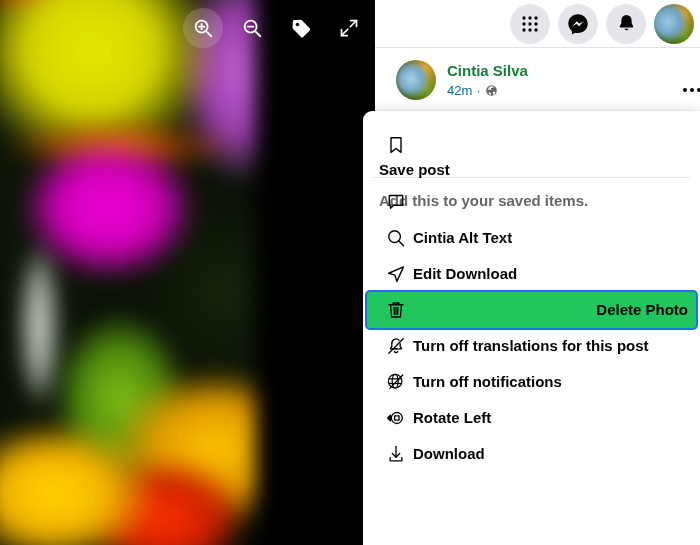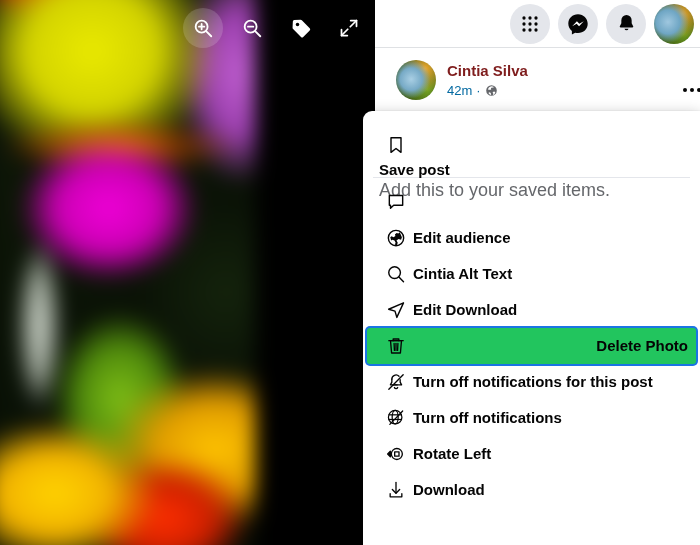--- a/index.html
+++ b/index.html
@@ -78,21 +78,21 @@
     width: 40px; height: 40px; border-radius: 50%; flex: 0 0 auto; overflow: hidden;
     background-color: #2d3d14;
     background-image:
       radial-gradient(circle at 38% 48%, #a9cfe4 0%, #77aac6 34%, rgba(60,100,120,0) 60%),
       radial-gradient(circle at 72% 22%, #f2ac2e 0%, rgba(180,110,10,0) 55%),
       radial-gradient(circle at 78% 74%, #74a424 0%, rgba(50,80,10,0) 60%),
       radial-gradient(circle at 18% 82%, #3c5a12 0%, rgba(25,40,6,0) 64%),
       linear-gradient(150deg, #44611b, #1e2e0b);
   }
   .post-meta { margin-left: 11px; }
-  .post-name { font-size: 15px; font-weight: bold; color: #7f1d1d; line-height: 19px; }
+  .post-name { font-size: 15px; font-weight: bold; color: #15803d; line-height: 19px; }
   .post-sub { font-size: 13px; color: #0369a1; line-height: 17px; display: flex; align-items: center; gap: 4px; margin-top: 2px; }
   .more-dots {
     position: absolute; right: -9px; top: 24px; width: 34px; height: 34px;
     border-radius: 50%; display: flex; align-items: center; justify-content: center; gap: 3px;
   }
   .more-dots i { width: 4px; height: 4px; border-radius: 50%; background: #050505; display: block; }
 
   
   .menu {
     position: absolute; left: -12px; top: 111px; width: 337px; min-height: 434px;
@@ -101,21 +101,21 @@
     padding: 8px 0 6px 0;
   }
   .mi {
     position: relative; display: flex; align-items: center;
     height: 36px; padding: 0 8px 0 12px; margin: 0 4px; border-radius: 6px;
   }
   .mi.tall { height: 52px; align-items: flex-start; padding-top: 7px; flex-direction: column; }
   .mi-ico { width: 34px; flex: 0 0 34px; display: flex; align-items: center; justify-content: center; }
   .mi.tall .mi-ico { padding-top: 3px; }
   .mi-txt { font-size: 15px; color: #050505; font-weight: bold; line-height: 20px; }
-  .mi-sub { font-size: 18px; color: #65676b; font-weight: normal; line-height: 17px; margin-top: 2px; }
+  .mi-sub { font-size: 15px; color: #65676b; font-weight: bold; line-height: 17px; margin-top: 12px; }
   .mi.selected { background: #22c55e; box-shadow: 0 0 0 2px #1b74e4; border-radius: 3px; justify-content: space-between; }
   .divider { height: 1px; background: #e4e6eb; margin: 6px 10px; }
   svg { display: block; }
 </style>
 </head>
 <body>
 
 <div id="root">
 
   <div class="viewer">
@@ -223,29 +223,20 @@
       <div class="divider"></div>
 
       <div class="mi">
         <div class="mi-ico">
           <svg width="20" height="20" viewBox="0 0 24 24" fill="none" stroke="#050505" stroke-width="1.7" stroke-linejoin="round">
             <path d="M4 4.2h16v11.6H9.2L5.4 19.4v-3.6H4z"></path>
           </svg>
         </div>
       </div>
 
-      <div class="mi">
-        <div class="mi-ico">
-          <svg width="20" height="20" viewBox="0 0 24 24">
-            <circle cx="12" cy="12" r="9.2" fill="none" stroke="#050505" stroke-width="1.7"></circle>
-            <path d="M16.5 5.1l-1.6 1.6-2.2-.6-2 1.6.6 2-2.3 1.3-2.3-1-1.6 1.2 1.1 3.9 1.5-1.1 2.5 1 1.3 2.5-.8 2.6 2.4.5 1-2.9-1.5-2.6 2.4-2 3.1.9 1-2.9z" fill="#050505"></path>
-          </svg>
-        </div>
-        <div class="mi-txt">Edit audience</div>
-      </div>
 
       <div class="mi">
         <div class="mi-ico">
           <svg width="20" height="20" viewBox="0 0 24 24" fill="none" stroke="#050505" stroke-width="1.7" stroke-linecap="round">
             <circle cx="10.3" cy="10.3" r="7"></circle>
               <line x1="15.5" y1="15.5" x2="21" y2="21.3"></line>
           </svg>
         </div>
         <div class="mi-txt">Cintia Alt Text</div>
       </div>
@@ -275,21 +266,21 @@
 
       <div class="mi">
         <div class="mi-ico">
           <svg width="20" height="20" viewBox="0 0 24 24" fill="none" stroke="#050505" stroke-width="1.6" stroke-linecap="round" stroke-linejoin="round">
             <path d="M7 8.6a5 5 0 0 1 8.6-3.5M17 9.3v2.9l1.7 3.3H9"></path>
             <path d="M7 8.6v3.6l-1.7 3.3h8"></path>
             <path d="M10.1 18.6a2.1 2.1 0 0 0 3.9 0"></path>
             <line x1="3.4" y1="20.8" x2="20.6" y2="3.2"></line>
           </svg>
         </div>
-        <div class="mi-txt">Turn off notifications for this post</div>
+        <div class="mi-txt">Turn off translations for this post</div>
       </div>
 
       <div class="mi">
         <div class="mi-ico">
           <svg width="20" height="20" viewBox="0 0 24 24" fill="none" stroke="#050505" stroke-width="1.5">
             <circle cx="11" cy="11" r="8.1"></circle>
             <ellipse cx="11" cy="11" rx="3.6" ry="8.1"></ellipse>
             <line x1="3" y1="8.2" x2="19" y2="8.2"></line>
             <line x1="3" y1="13.8" x2="19" y2="13.8"></line>
             <line x1="4.6" y1="19.6" x2="20" y2="3.6" stroke-linecap="round"></line>

